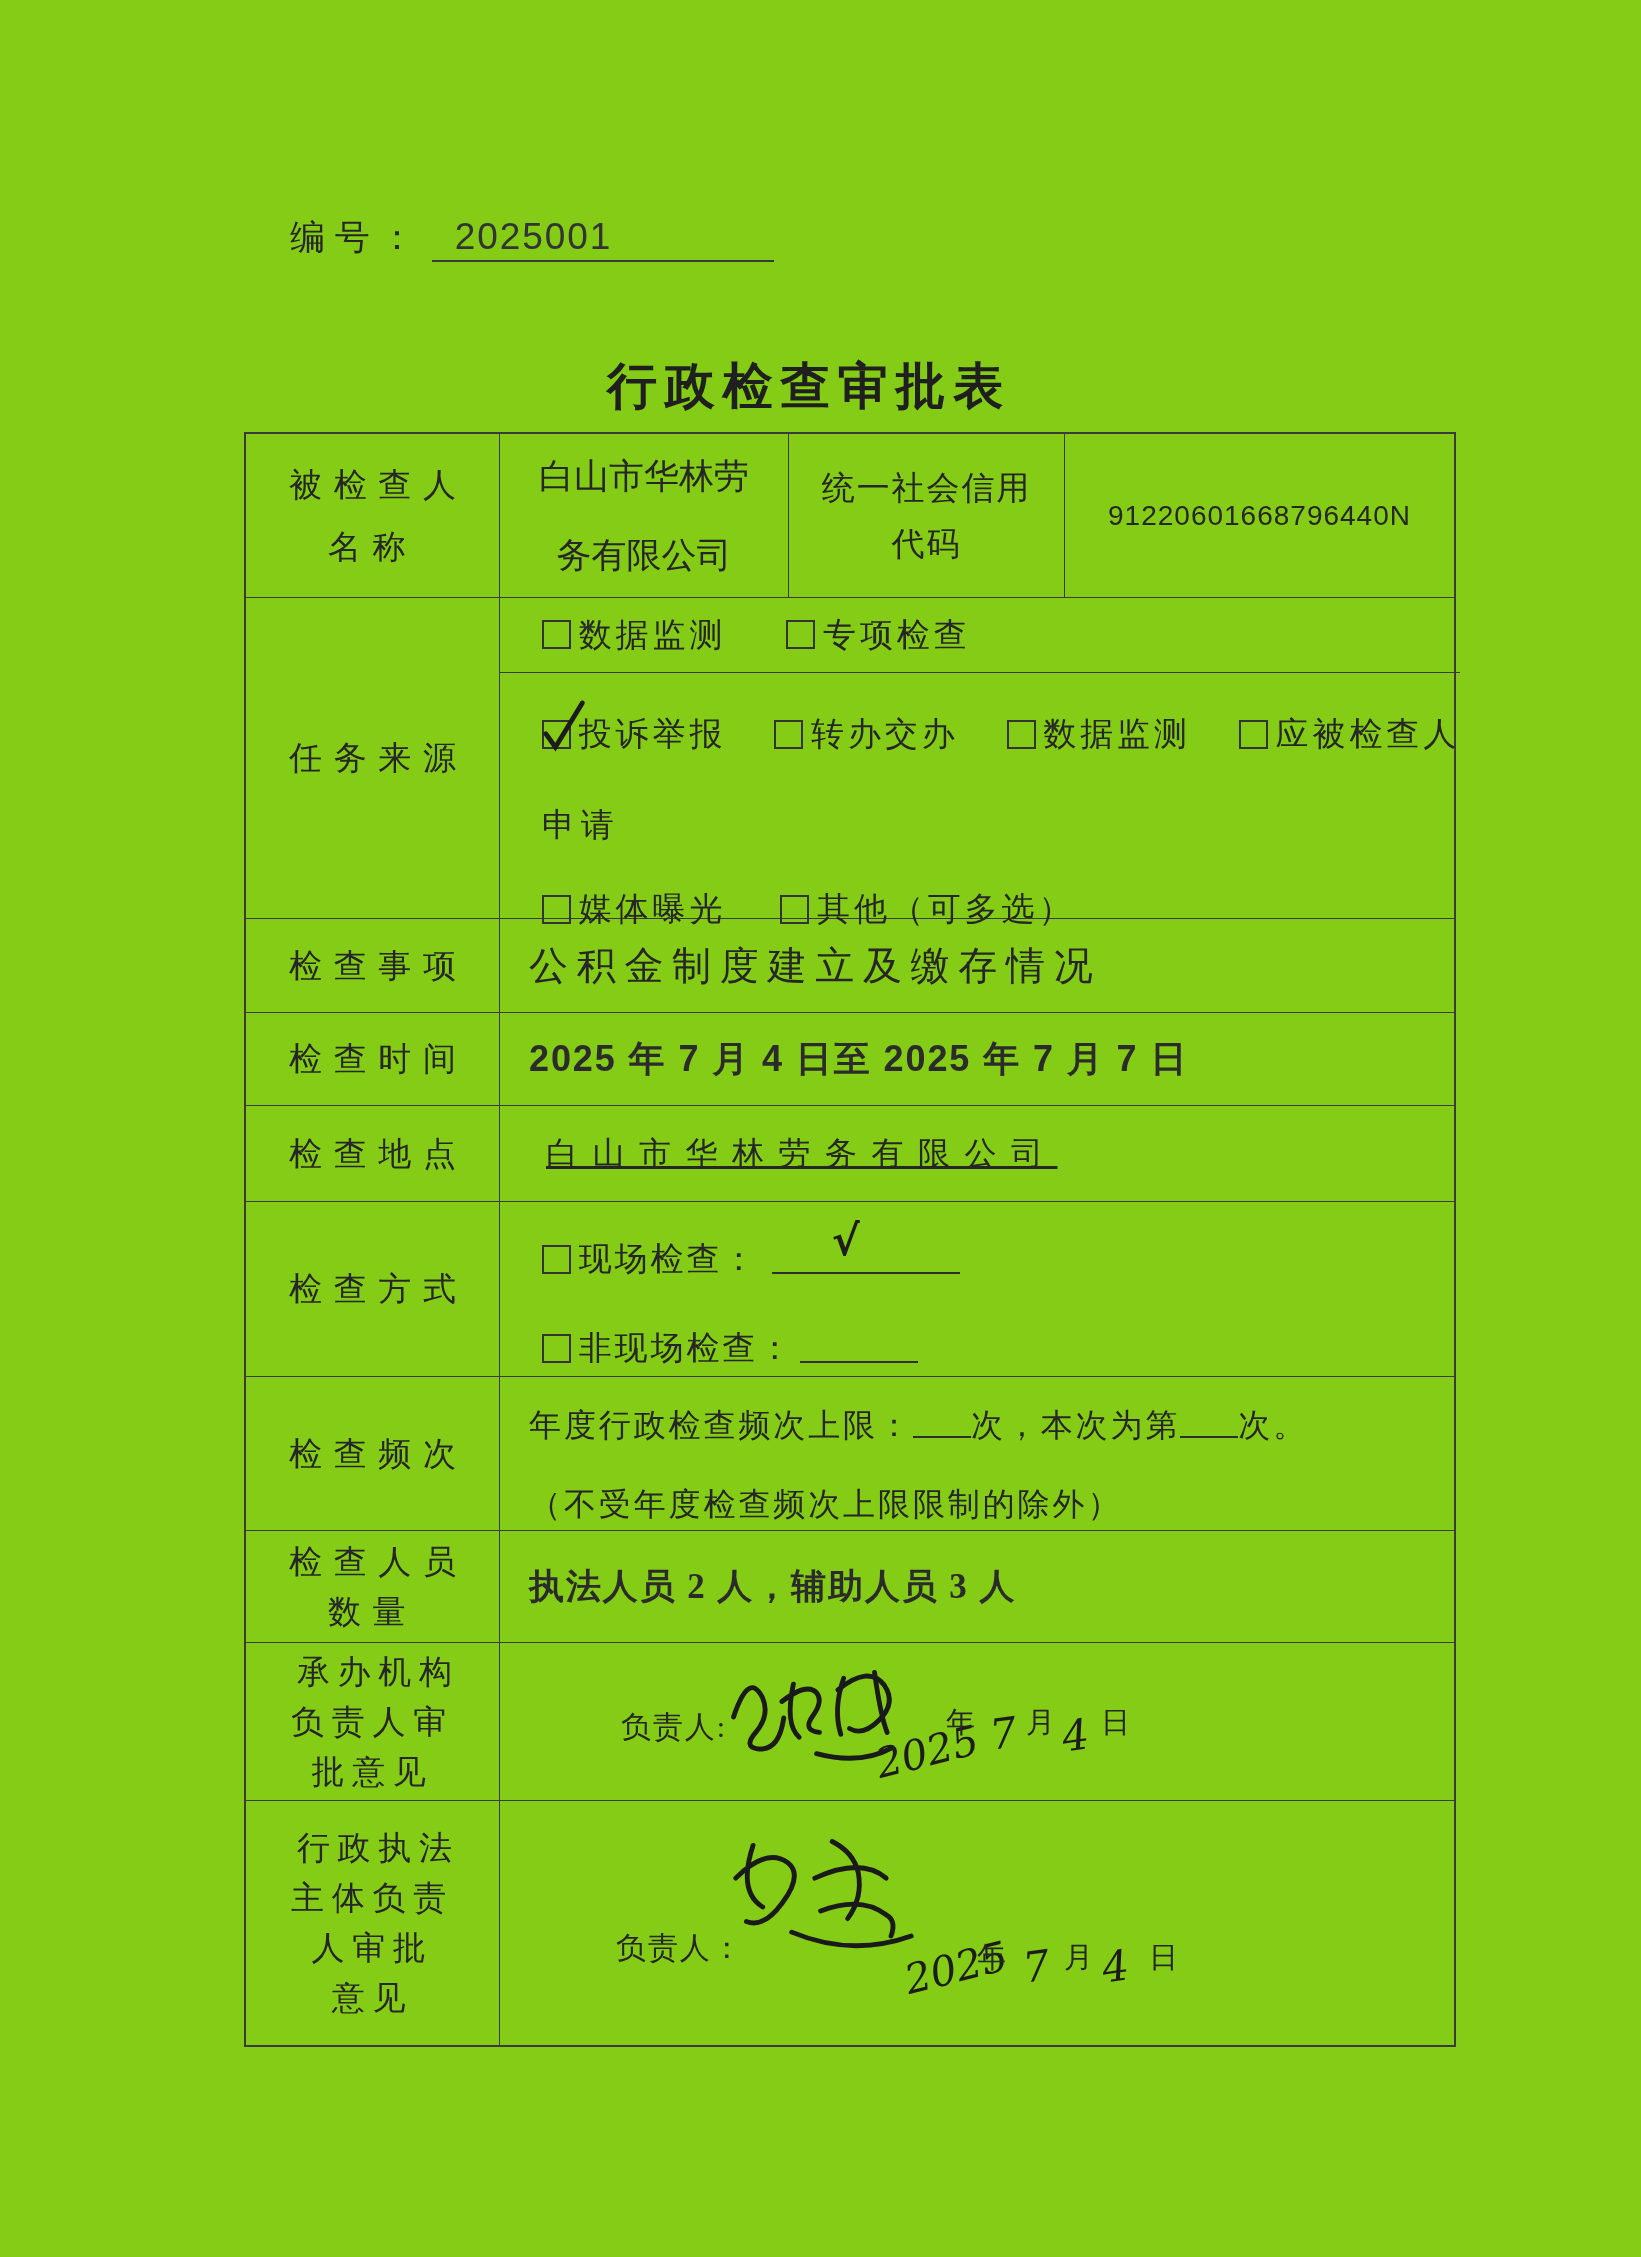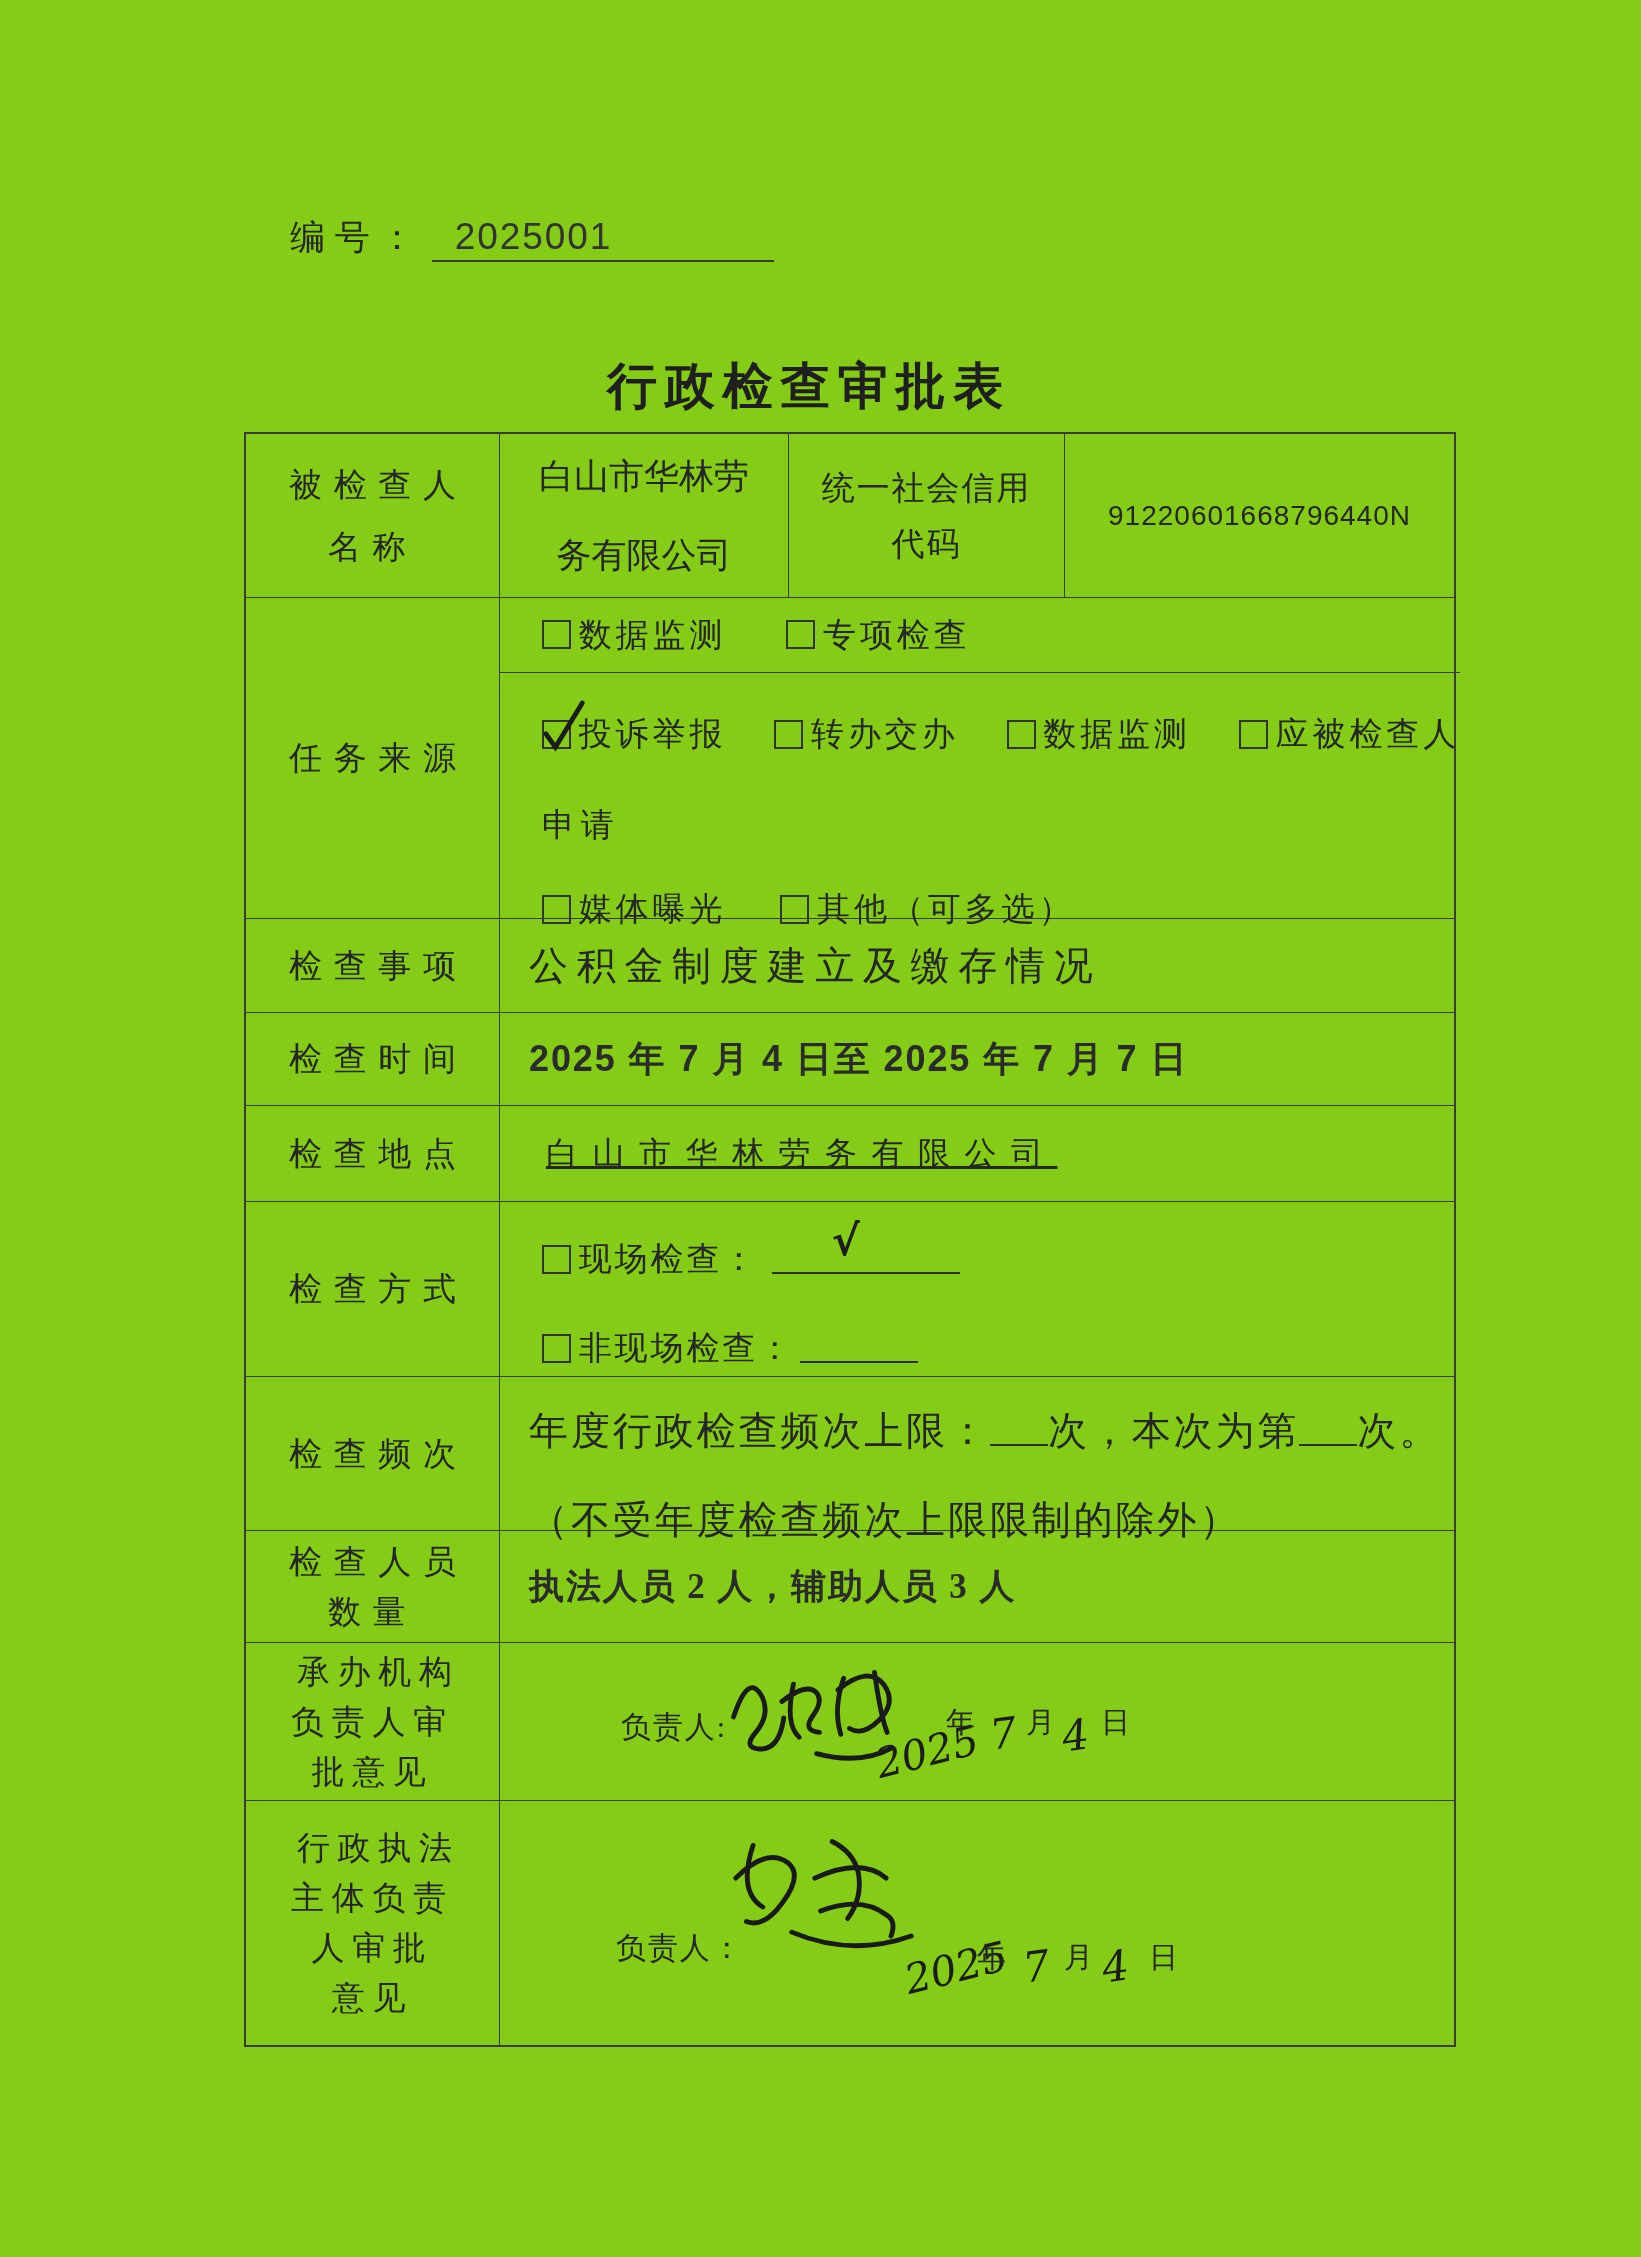--- a/index.html
+++ b/index.html
@@ -56,21 +56,21 @@
 
   .mline{margin-left:42px;font-size:33px;letter-spacing:2.9px;}
   .mline1{margin-top:35px;}
   .mline2{margin-top:44px;}
   .ublank{display:inline-block;border-bottom:2.9px solid #2f2f2f;height:5.8px;vertical-align:-3.9px;position:relative;}
   .ub-onsite{width:188px;margin-left:13.5px;}
   .ub-offsite{width:118px;margin-left:5.8px;}
   .tick{position:absolute;left:60px;top:-50px;font-family:"DejaVu Sans",sans-serif;
         font-size:42px;font-weight:700;color:#1d1d1d;}
 
-  .fline{margin-left:29px;font-size:39px;letter-spacing:2.9px;}
+  .fline{margin-left:29px;font-size:32px;letter-spacing:2.9px;}
   .fline1{margin-top:27px;}
   .fline2{margin-top:35px;}
   .fblank{display:inline-block;width:58px;border-bottom:2.9px solid #2f2f2f;height:5.8px;vertical-align:-1.9px;}
 
   
   .principal{position:absolute;font-size:30px;letter-spacing:1.9px;}
   .unit{position:absolute;font-size:29px;letter-spacing:0;}
   .hw{position:absolute;font-family:"DejaVu Serif","Liberation Serif",serif;font-style:italic;
       color:#1c1c1c;}
   .hw-year{font-size:41px;transform:rotate(-14deg);}

